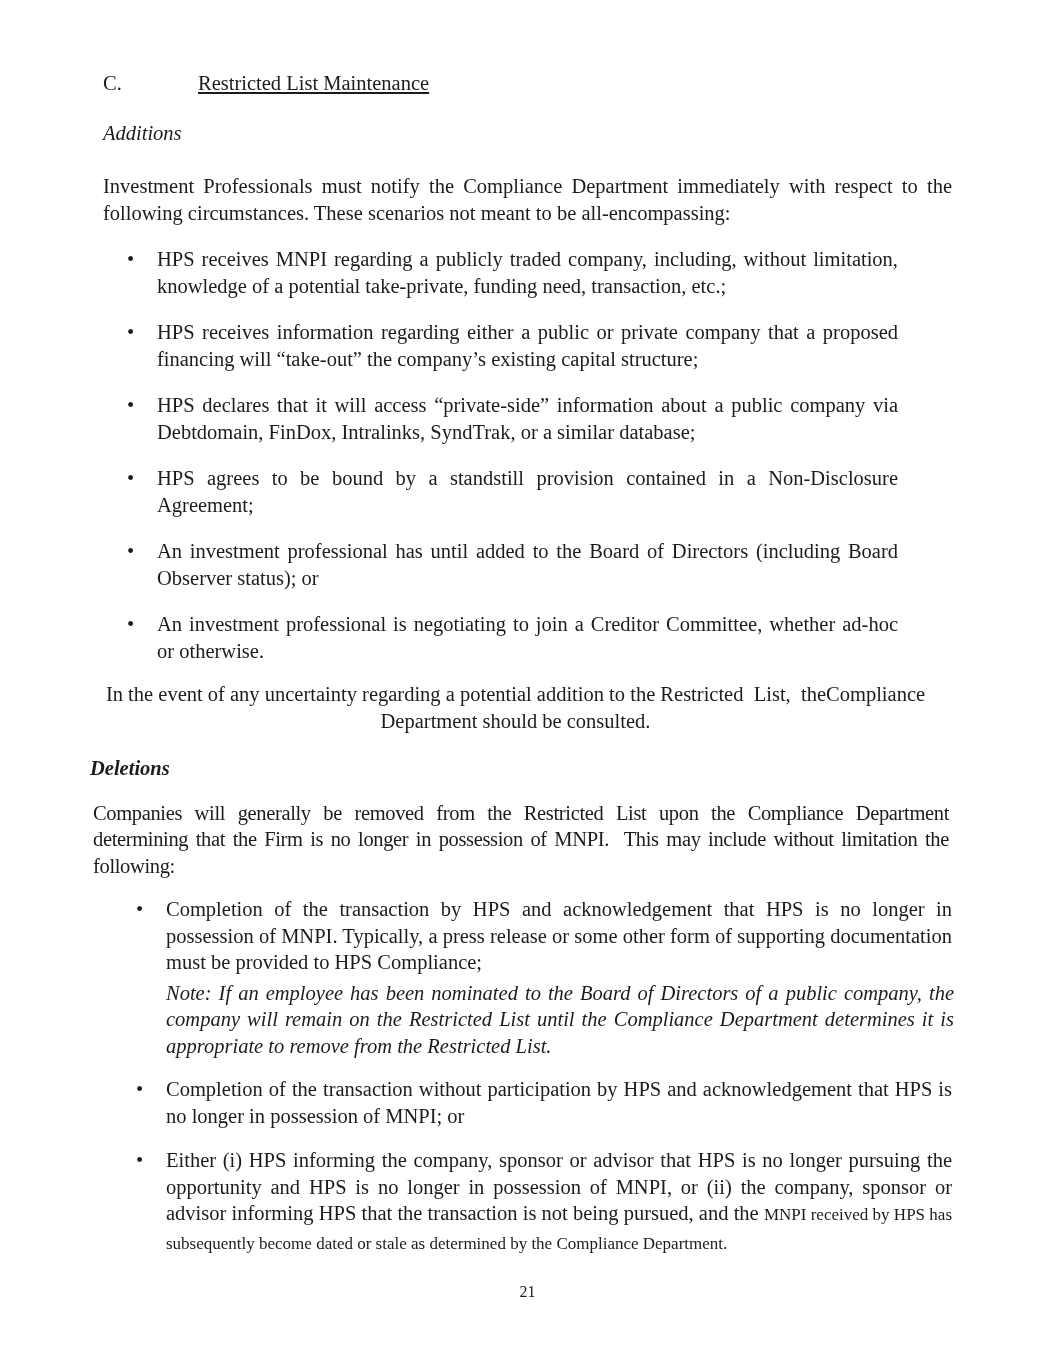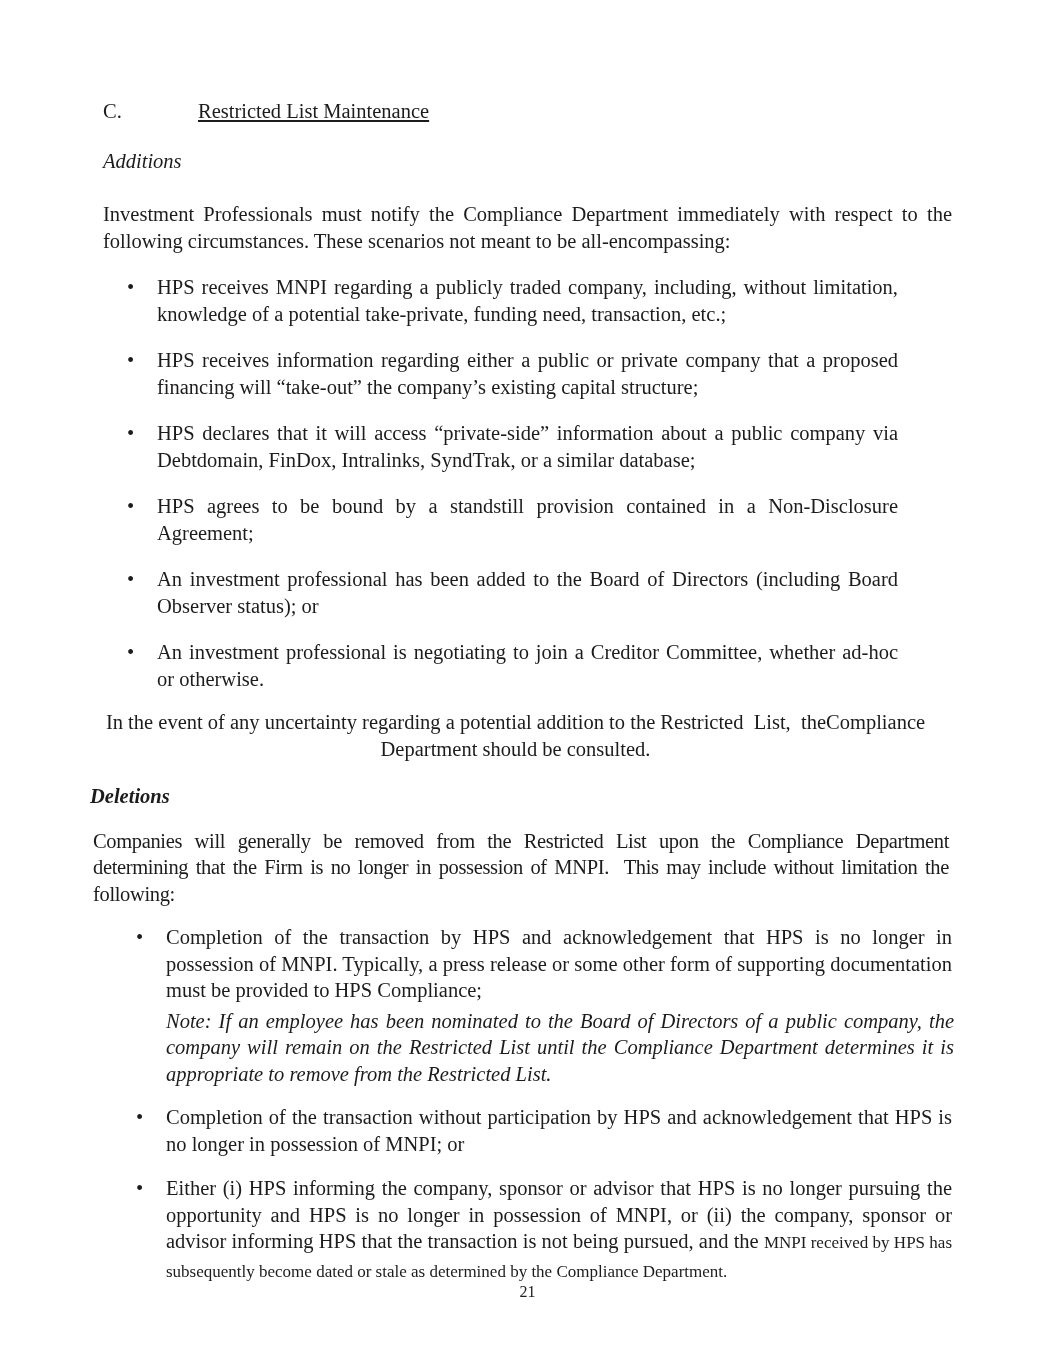--- a/index.html
+++ b/index.html
@@ -1,21 +1,21 @@
 <!DOCTYPE html>
 <html><head>
 <meta charset="utf-8">
 <style>
   html, body { margin:0; padding:0; background:#ffffff; }
   .page {
     position:relative;
     width:1055px; height:1365px;
     background:#ffffff;
     box-sizing:border-box;
-    padding-top:98px;
+    padding-top:70px;
     overflow:hidden;
     font-family:"Liberation Serif", serif;
     font-size:20.5px;
     line-height:26.5px;
     color:#1c1c1c;
   }
   p, ul, li { margin:0; padding:0; }
   ul { list-style:none; }
 
   .heading { margin-left:103px; }
@@ -54,21 +54,21 @@
 
   <p class="subhead subhead-additions">Additions</p>
 
   <p class="intro1">Investment Professionals must notify the Compliance Department immediately with respect to the following circumstances. These scenarios not meant to be all-encompassing:</p>
 
   <ul class="list1">
     <li><span class="marker">•</span><span>HPS receives MNPI regarding a publicly traded company, including, without limitation, knowledge of a potential take-private, funding need, transaction, etc.;</span></li>
     <li><span class="marker">•</span><span>HPS receives information regarding either a public or private company that a proposed financing will “take-out” the company’s existing capital structure;</span></li>
     <li><span class="marker">•</span><span>HPS declares that it will access “private-side” information about a public company via Debtdomain, FinDox, Intralinks, SyndTrak, or a similar database;</span></li>
     <li><span class="marker">•</span><span>HPS agrees to be bound by a standstill provision contained in a Non-Disclosure Agreement;</span></li>
-    <li><span class="marker">•</span><span>An investment professional has been added to the Board of Directors (including Board Observer status); or</span></li>
+    <li><span class="marker">•</span><span>An investment professional has until added to the Board of Directors (including Board Observer status); or</span></li>
     <li><span class="marker">•</span><span>An investment professional is negotiating to join a Creditor Committee, whether ad-hoc or otherwise.</span></li>
   </ul>
 
   <p class="outro">In the event of any uncertainty regarding a potential addition to the Restricted&nbsp; List,&nbsp; theCompliance Department should be consulted.</p>
 
   <p class="subhead subhead-deletions">Deletions</p>
 
   <p class="intro2">Companies will generally be removed from the Restricted List upon the Compliance Department determining that the Firm is no longer in possession of MNPI.&nbsp; This may include without limitation the following:</p>
 
   <ul class="list2">

